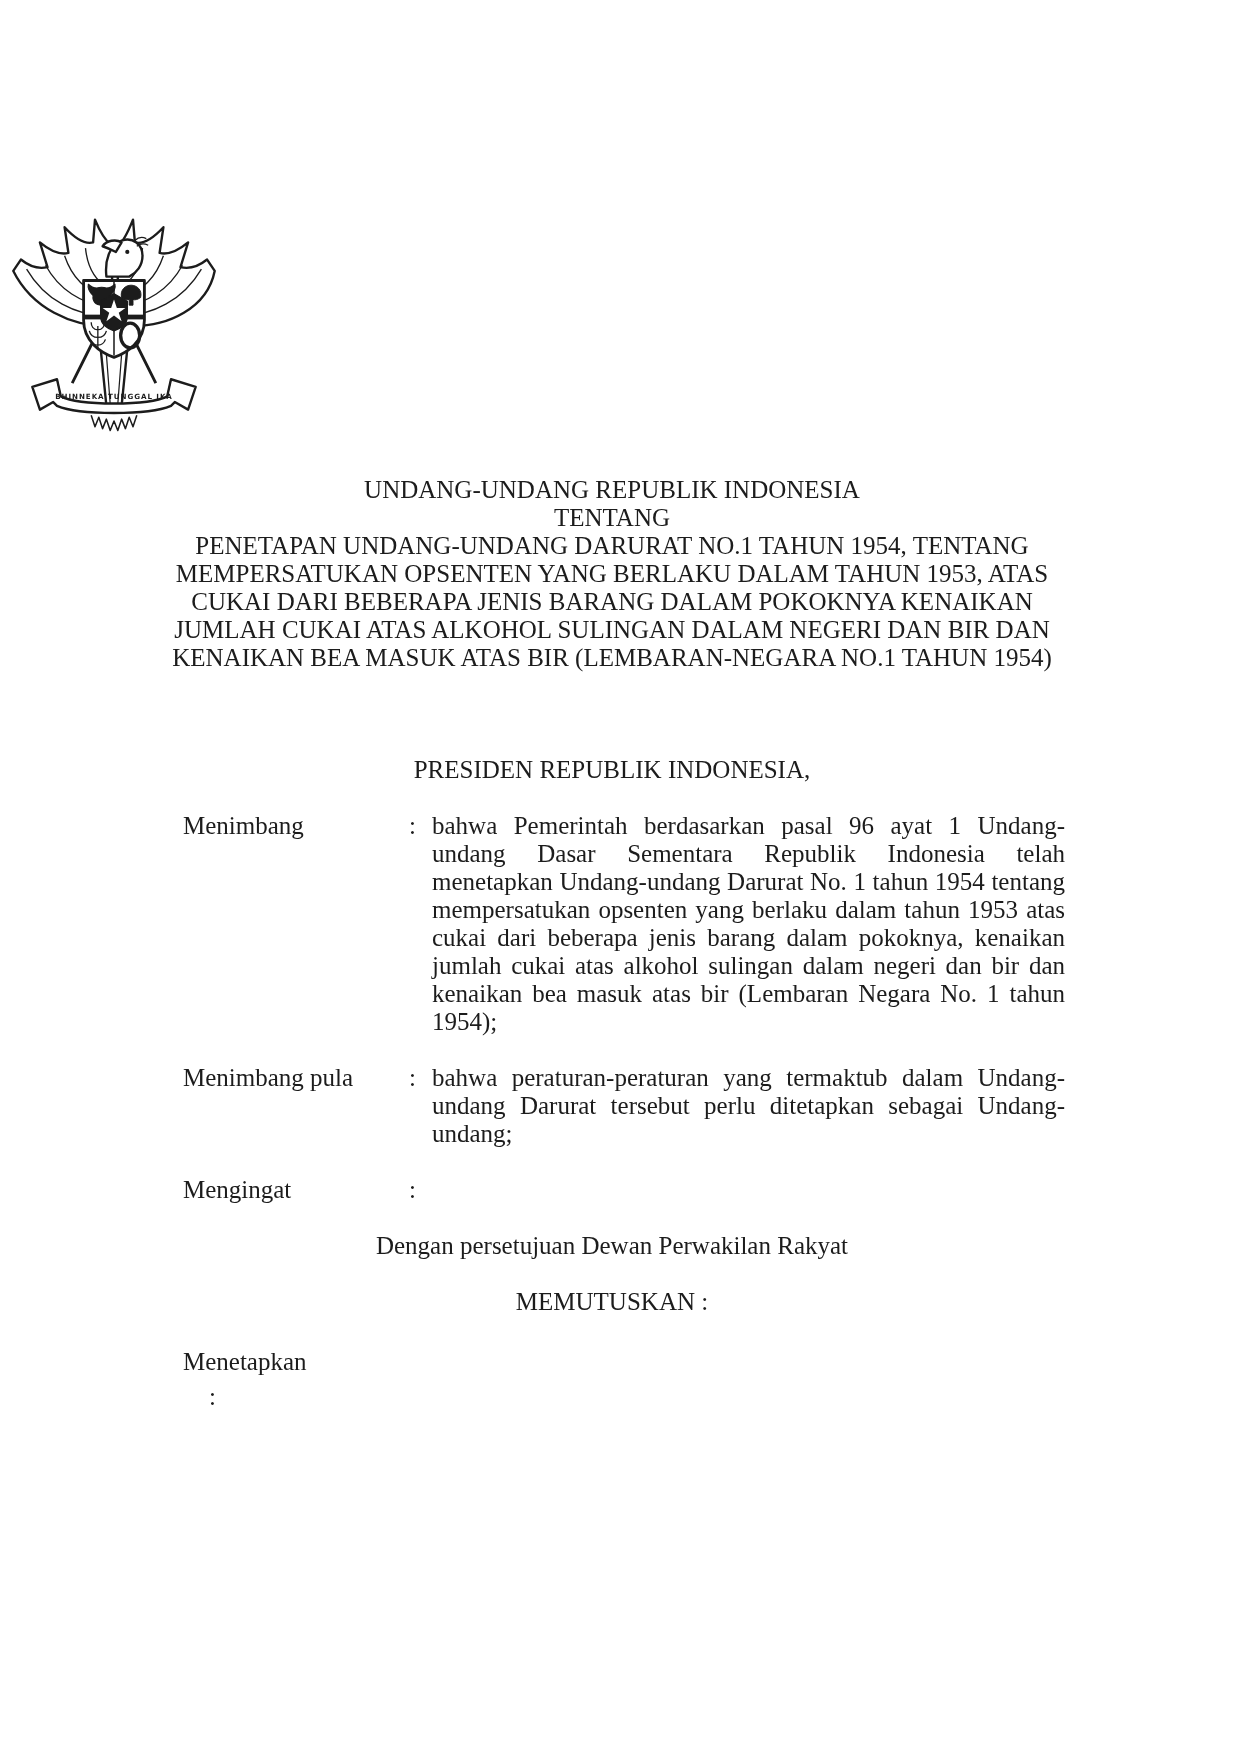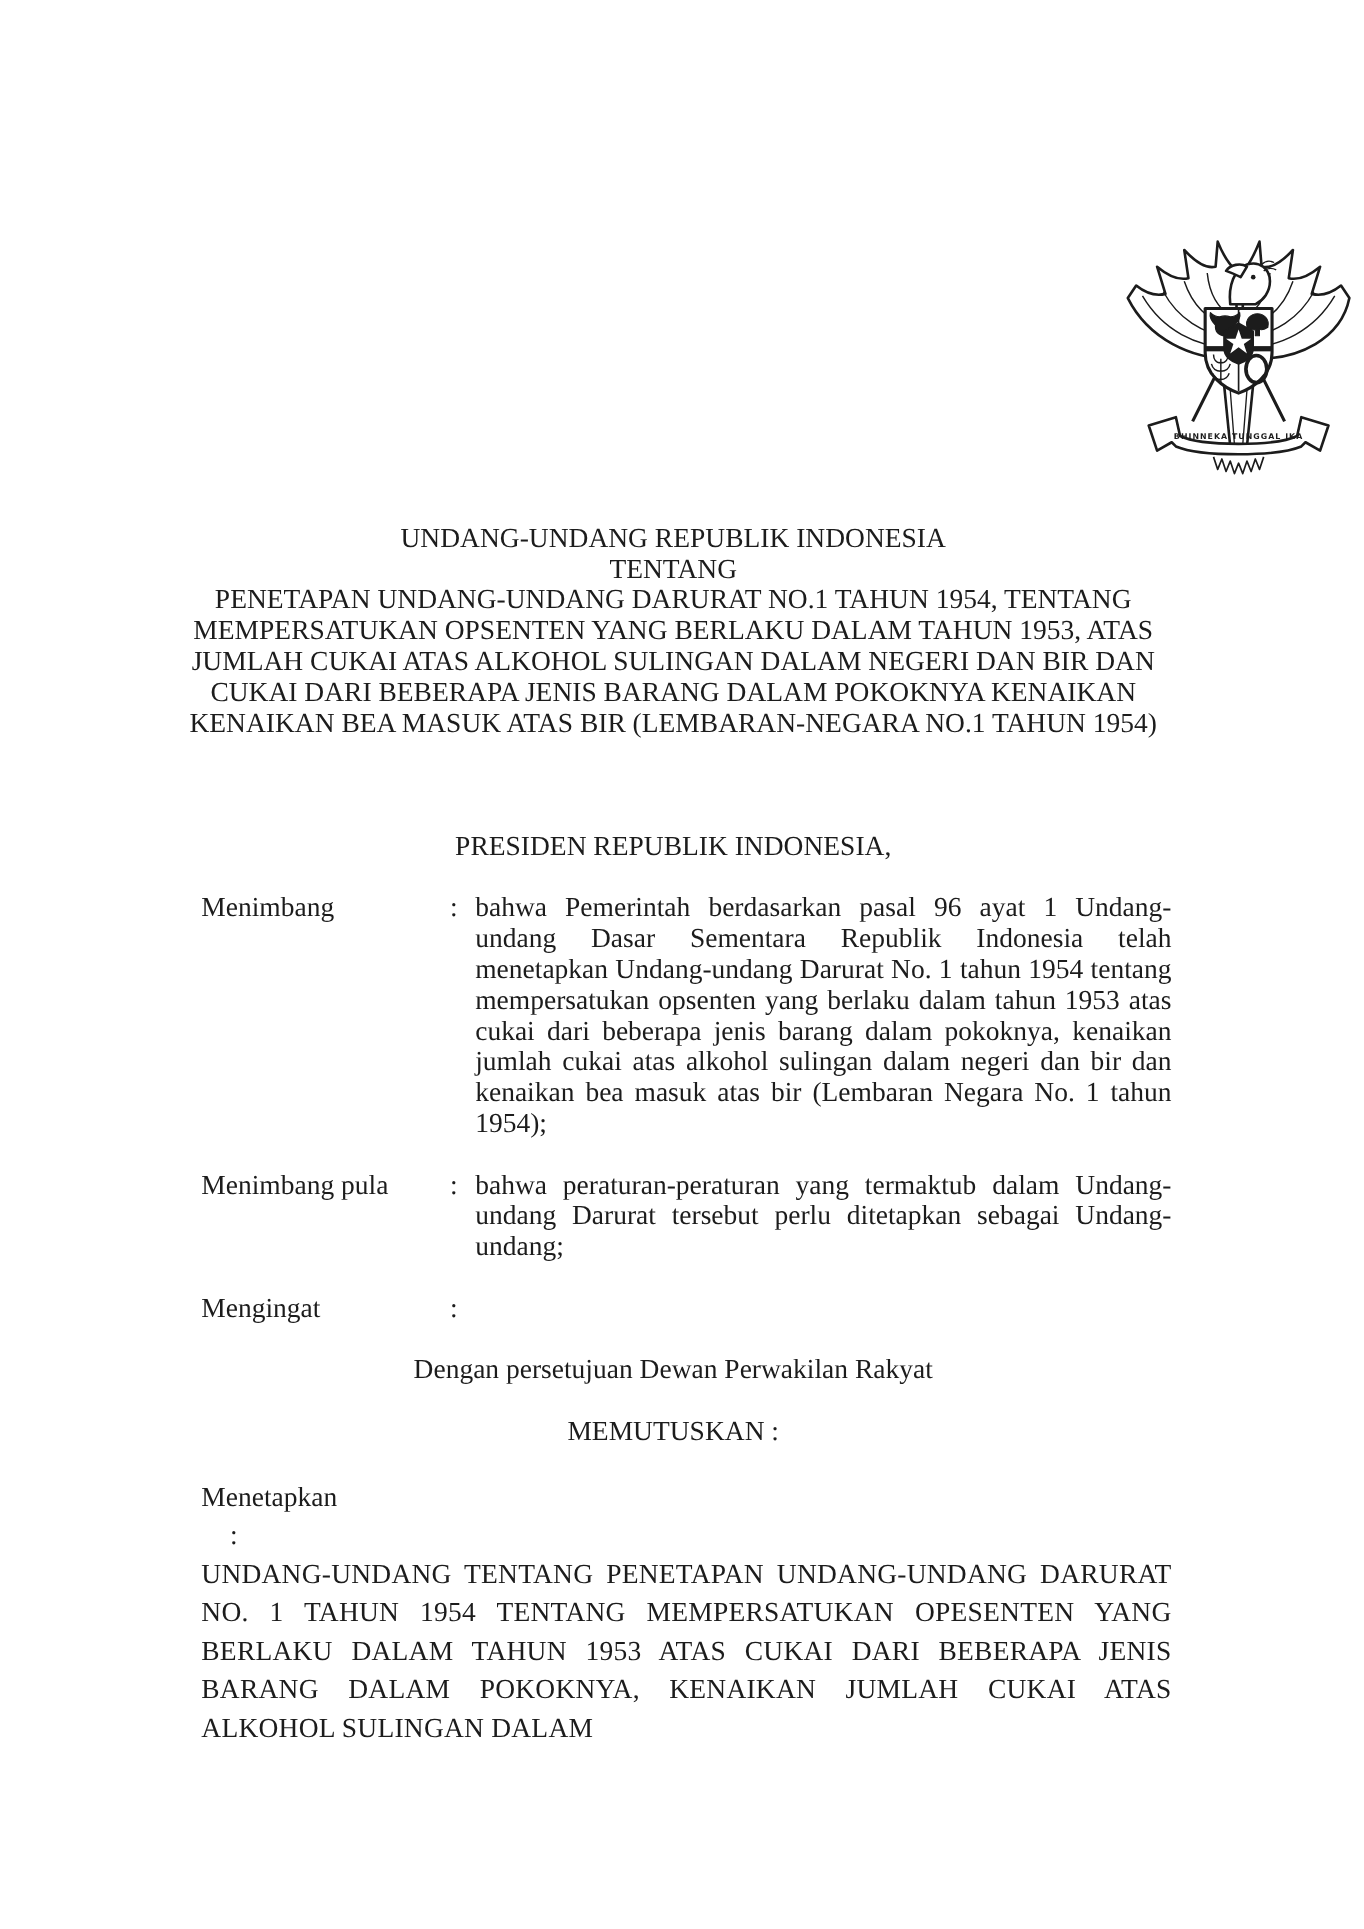--- a/index.html
+++ b/index.html
@@ -14,21 +14,21 @@
     line-height: 28px;
     box-sizing: border-box;
     overflow: hidden;
   }
   .emblem-wrap {
     position: absolute;
     top: 210px;
     left: 0;
     width: 100%;
     display: flex;
-    justify-content: flex-end;
+    justify-content: flex-start;
   }
   .emblem-wrap svg { display: block; }
   .title-block {
     position: absolute;
     top: 476px;
     left: 159px;
     right: 175px;
     text-align: center;
   }
   .title-line { white-space: nowrap; }
@@ -104,22 +104,22 @@
       </g>
       <text x="120" y="199" text-anchor="middle" font-size="7.5" letter-spacing="1" fill="#1c1c1c" font-family="'DejaVu Sans', sans-serif" font-weight="bold">BHINNEKA TUNGGAL IKA</text>
     </svg>
   </div>
 
   <div class="title-block">
     <div class="title-line">UNDANG-UNDANG REPUBLIK INDONESIA</div>
     <div class="title-line">TENTANG</div>
     <div class="title-line">PENETAPAN UNDANG-UNDANG DARURAT NO.1 TAHUN 1954, TENTANG</div>
     <div class="title-line">MEMPERSATUKAN OPSENTEN YANG BERLAKU DALAM TAHUN 1953, ATAS</div>
+    <div class="title-line">CUKAI DARI BEBERAPA JENIS BARANG DALAM POKOKNYA KENAIKAN</div>
     <div class="title-line">JUMLAH CUKAI ATAS ALKOHOL SULINGAN DALAM NEGERI DAN BIR DAN</div>
-    <div class="title-line">CUKAI DARI BEBERAPA JENIS BARANG DALAM POKOKNYA KENAIKAN</div>
     <div class="title-line">KENAIKAN BEA MASUK ATAS BIR (LEMBARAN-NEGARA NO.1 TAHUN 1954)</div>
   </div>
 
   <div class="salutation">PRESIDEN REPUBLIK INDONESIA,</div>
 
   <div class="body-blocks">
 
     <div class="row">
       <div class="row-label">Menimbang</div>
       <div class="row-colon">:</div>
@@ -137,17 +137,16 @@
       <div class="row-colon">:</div>
     </div>
 
     <div class="center-line">Dengan persetujuan Dewan Perwakilan Rakyat</div>
 
     <div class="decision-heading">MEMUTUSKAN :</div>
 
     <div class="row row-enactment">
       <div class="row-label">Menetapkan</div>
       <div class="row-colon">:</div>
-      <div class="row-body">UNDANG-UNDANG TENTANG PENETAPAN UNDANG-UNDANG DARURAT NO. 1 TAHUN 1954 TENTANG MEMPERSATUKAN OPESENTEN YANG BERLAKU DALAM TAHUN 1953 ATAS CUKAI DARI BEBERAPA JENIS BARANG DALAM POKOKNYA, KENAIKAN JUMLAH CUKAI ATAS ALKOHOL SULINGAN DALAM</div>
     </div>
 
   </div>
 </div>
 
 </body></html>

